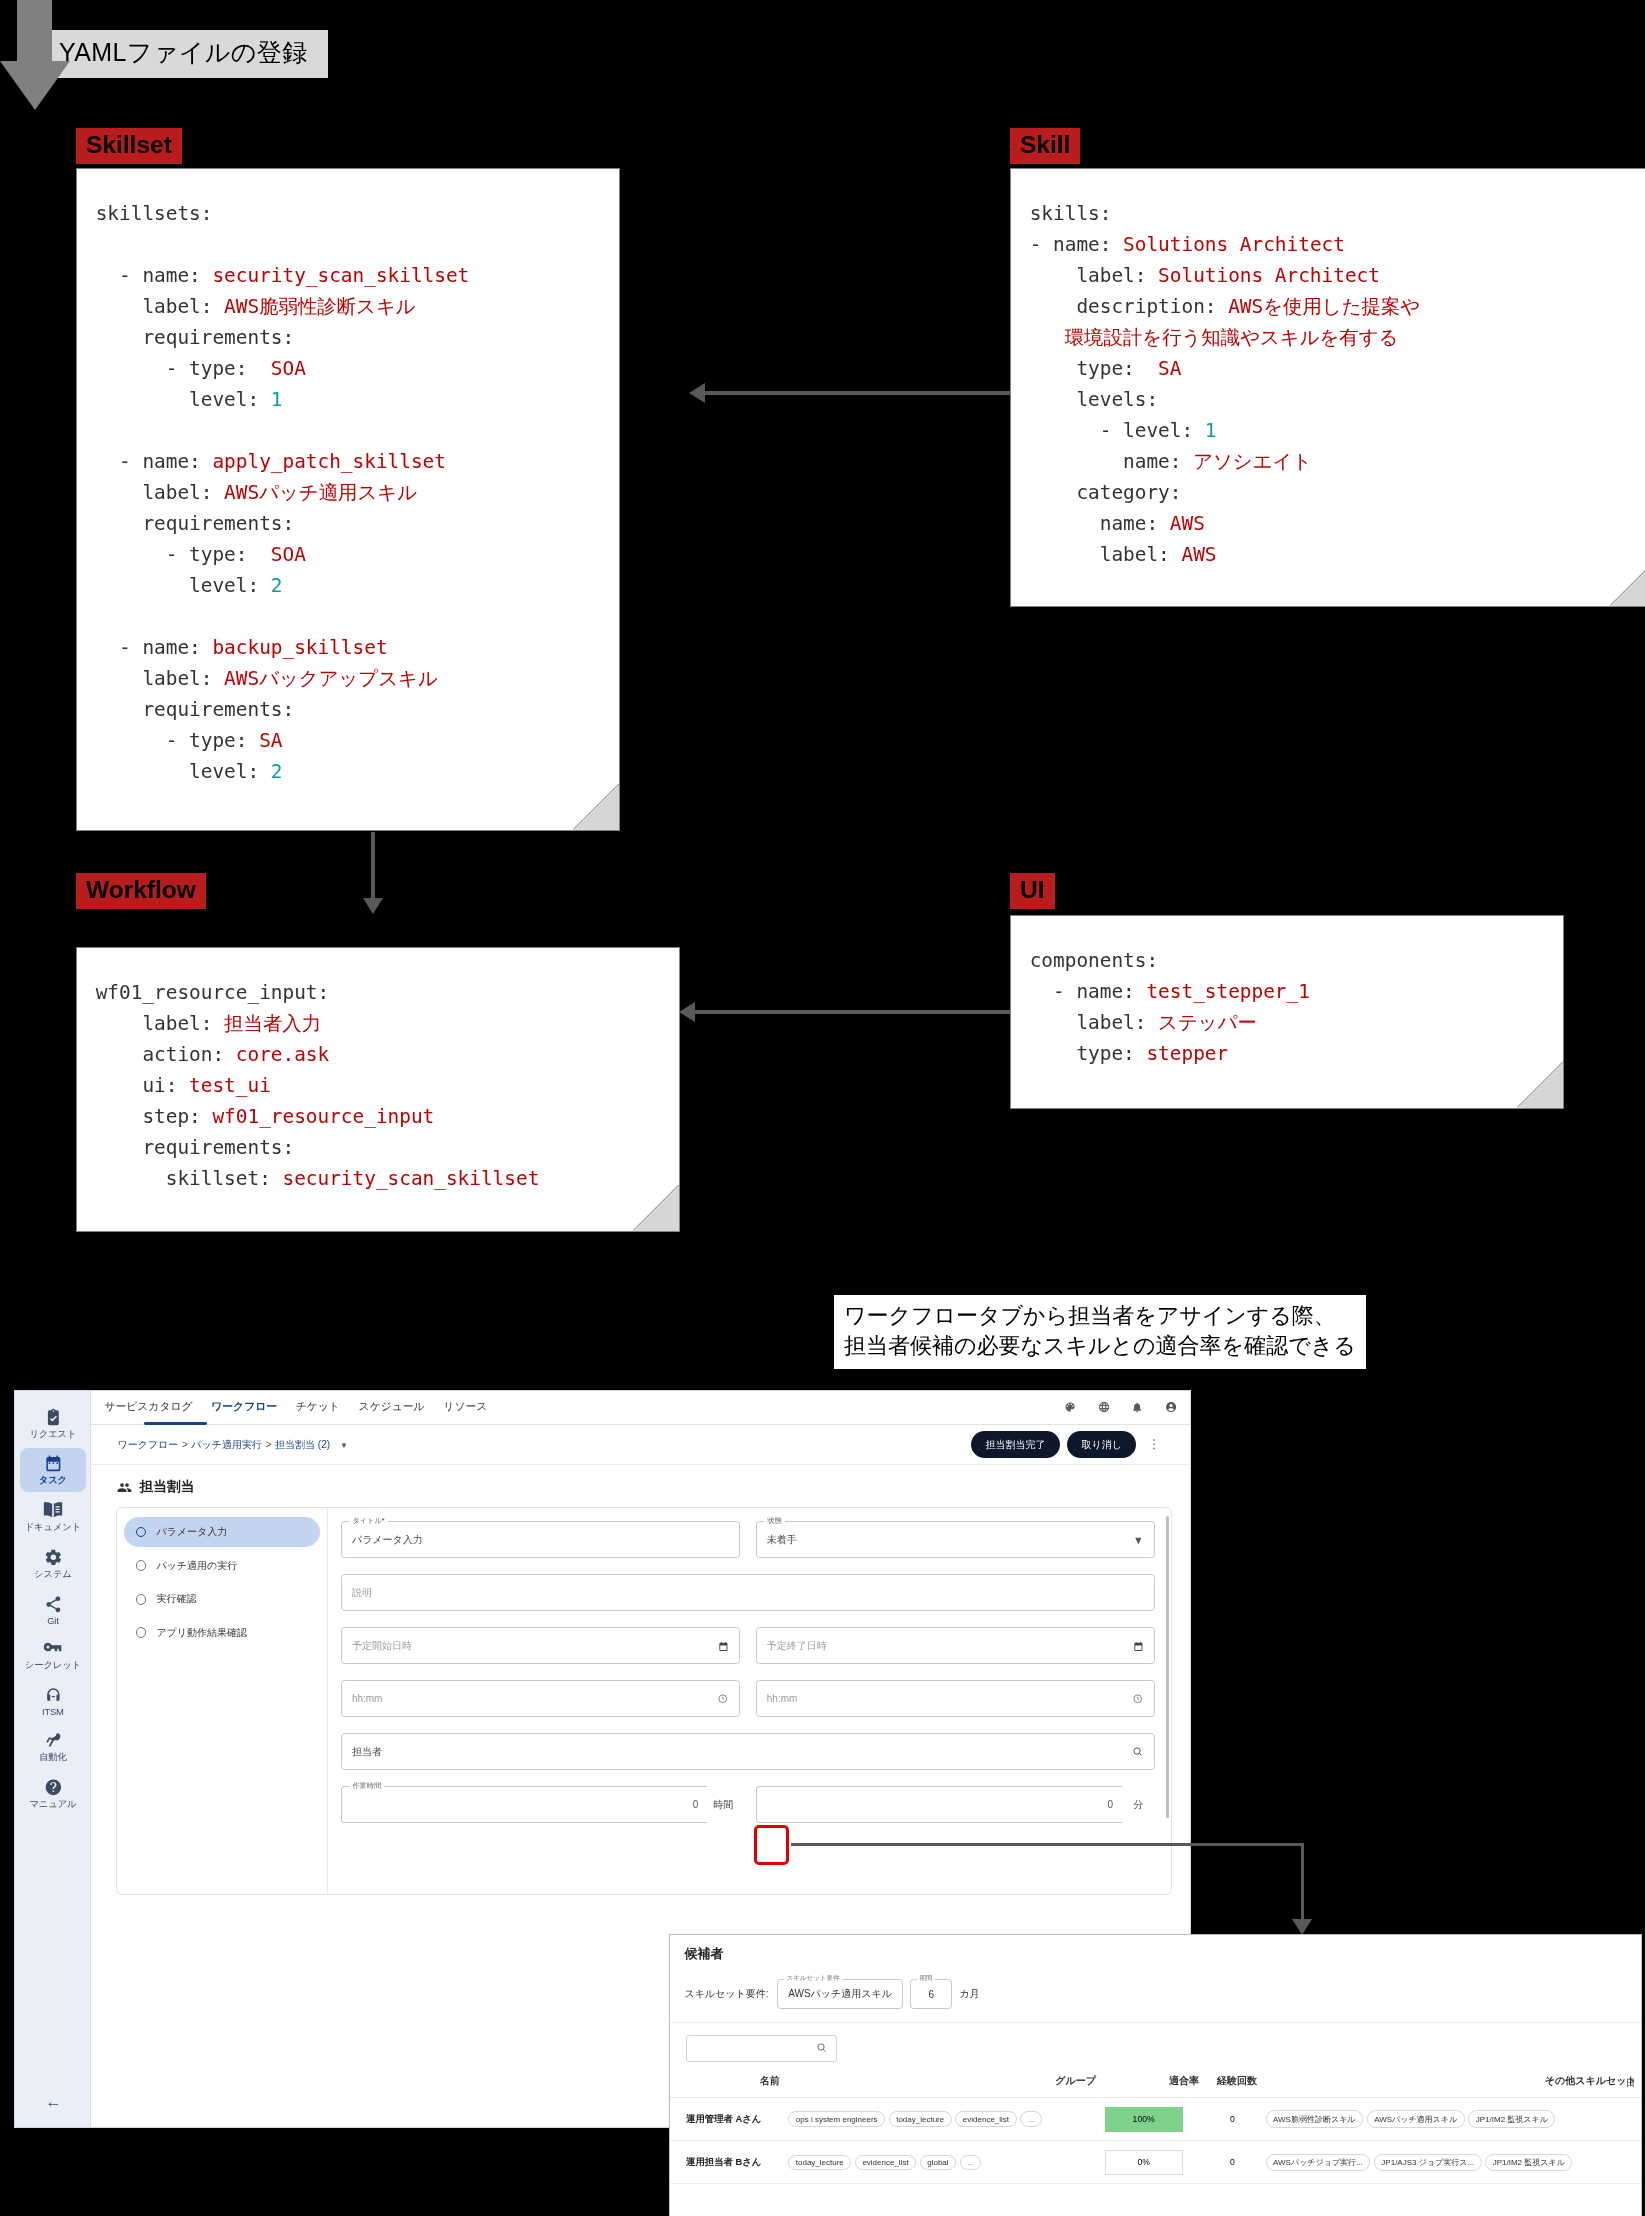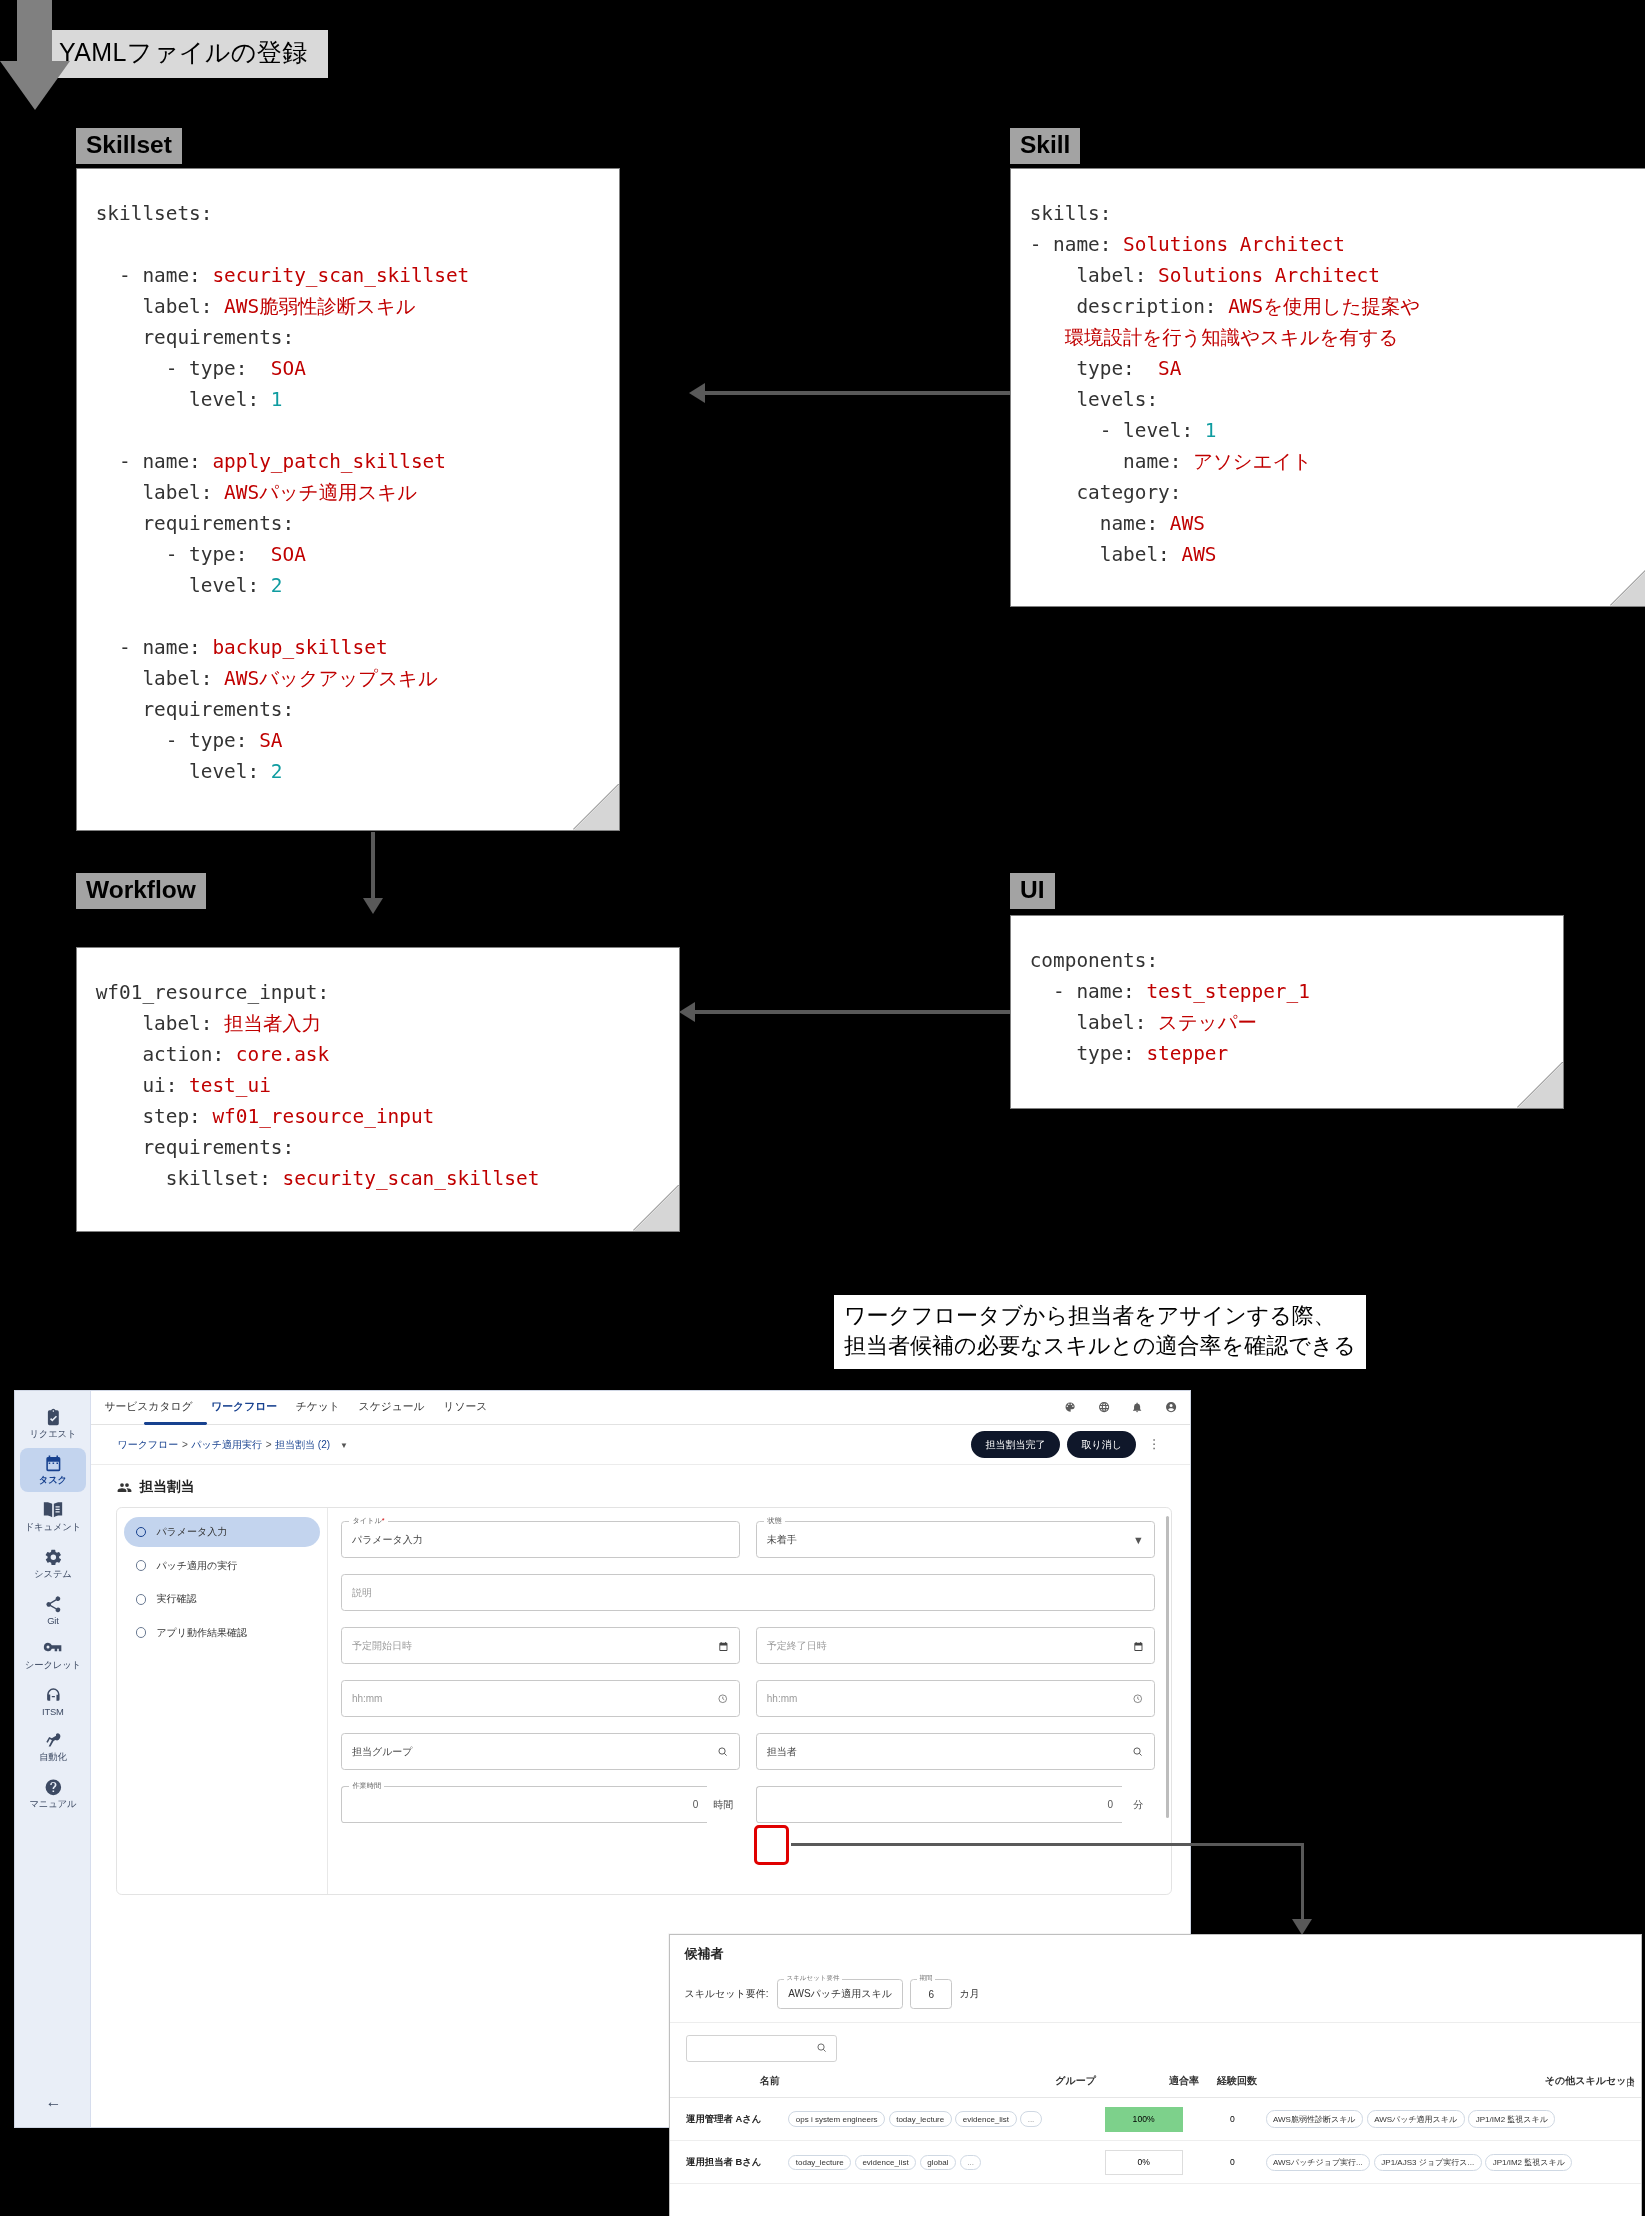--- a/index.html
+++ b/index.html
@@ -19,21 +19,21 @@
   #slide-title {
     left:39px; top:30px;
     background:#d9d9d9; color:#000;
     font-size:25px; padding:10px 20px 13px 20px;
     letter-spacing:0.4px;
     line-height:1;
   }
 
   
   .note-label {
-    background:#a3a3a3; color:#000;
+    background:#b91c1c; color:#000;
     font-weight:bold; font-size:24.5px;
     padding:4.3px 10px 5.8px 10px;
     line-height:1.05;
     display:inline-block;
     position:absolute;
     z-index:4;
   }
   .note {
     position:absolute;
     background:#fff;
@@ -536,30 +536,20 @@
                     <path fill="none" stroke="#666" stroke-width="1.6" d="M12 4a8 8 0 1 1-8 8a8 8 0 0 1 8-8Zm0 3.6V12l3 2"></path>
                   </svg>
                 </span>
             </div>
           </div>
         </div>
 
         <div class="row2">
           <div class="fld">
             <div class="box">
-              <span>担当グループ</span>
-              <span class="tail">
-                  <svg width="11.5" height="11.5" viewBox="0 0 24 24">
-                    <path fill="none" stroke="#444" stroke-width="1.8" d="M10.5 4a6.5 6.5 0 1 1-6.5 6.5A6.5 6.5 0 0 1 10.5 4Zm4.8 11.3L20 20"></path>
-                  </svg>
-                </span>
-            </div>
-          </div>
-          <div class="fld">
-            <div class="box">
               <span>担当者</span>
               <span class="tail">
                   <svg width="11.5" height="11.5" viewBox="0 0 24 24">
                     <path fill="none" stroke="#444" stroke-width="1.8" d="M10.5 4a6.5 6.5 0 1 1-6.5 6.5A6.5 6.5 0 0 1 10.5 4Zm4.8 11.3L20 20"></path>
                   </svg>
                 </span>
             </div>
           </div>
         </div>
 

